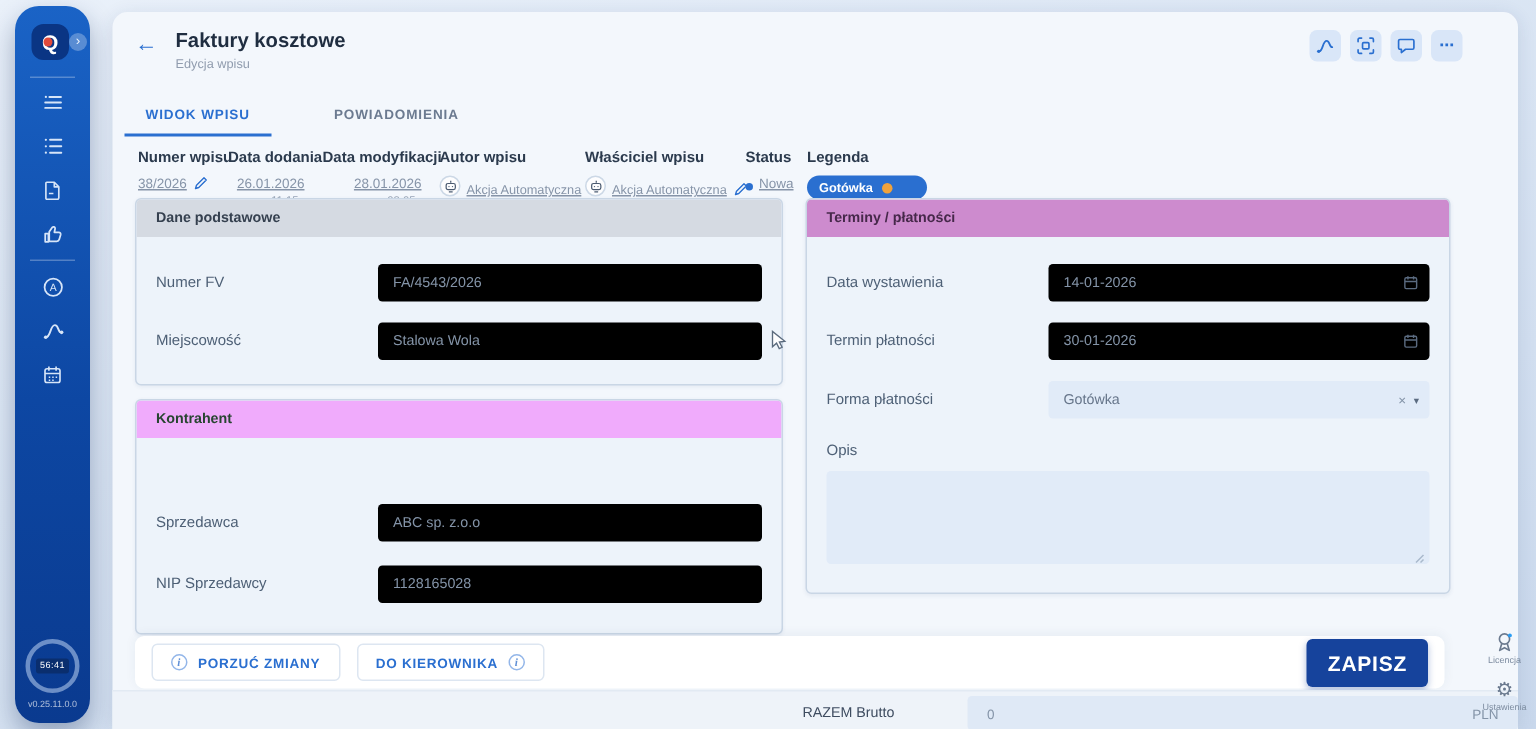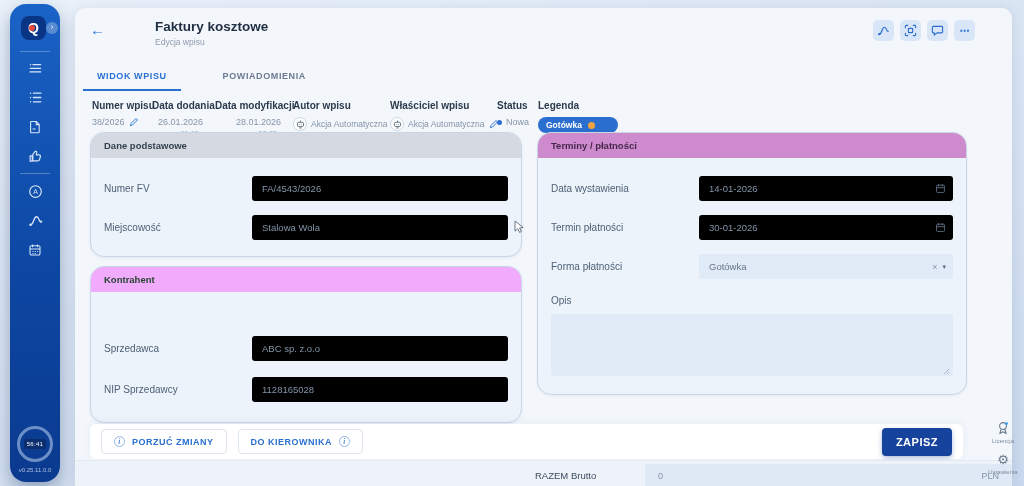--- a/index.html
+++ b/index.html
@@ -26,48 +26,48 @@
   .sb-btn { width:36px; height:29px; display:flex; align-items:center; justify-content:center; }
   .timer { margin-top:auto; width:36px; height:36px; border-radius:50%; border:3px solid rgba(190,212,242,.55);
     display:flex; align-items:center; justify-content:center; margin-bottom:5px; }
   .timer-inner { background:#0a2e6e; color:#fff; font-size:6px; padding:2px 3px; border-radius:2px; letter-spacing:.3px; }
   .version { font-size:6px; color:rgba(255,255,255,.65); margin-bottom:9px; }
 
   
   .card { position:absolute; left:75px; top:8px; width:937px; height:478px;
     background:#f3f7fc; border-radius:10px 10px 0 0; box-shadow:0 2px 12px rgba(30,60,110,.12); }
   .back { position:absolute; left:15px; top:13px; font-size:15px; color:#2a6fd0; cursor:default; }
-  .titles { position:absolute; left:42px; top:11px;margin-left:38px; }
+  .titles { position:absolute; left:42px; top:11px; }
   .page-title { font-size:13.5px; font-weight:bold; color:#1f2d40; }
   .page-subtitle { font-size:8.5px; color:#909cae; margin-top:3px; }
   .top-actions { position:absolute; right:37px; top:12px; display:flex; gap:6px; }
   .action-btn { width:21px; height:21px; border-radius:5px; background:#d9e6f8; display:flex; align-items:center; justify-content:center; color:#2a6fd0; font-size:10px; font-weight:bold; }
 
   .tabs { position:absolute; left:8px; top:54px; display:flex;gap:28px; }
   .tab { padding:9px 14px 8px; font-size:9px; font-weight:bold; letter-spacing:.6px; color:#6b7a90; border-bottom:2px solid transparent; }
   .tab.active { color:#2a6fd0; border-bottom-color:#2a6fd0; }
 
   
   .meta { position:absolute; left:17px; top:92px; display:flex; align-items:flex-start; }
   .mcol { display:flex; flex-direction:column; white-space:nowrap; }
   .mc0{width:60px}.mc1{width:63px}.mc2{width:78px}.mc3{width:97px}.mc4{width:107px}.mc5{width:41px}.mc6{width:80px}
   .mlabel { font-size:10px; font-weight:bold; color:#2b3a4d; margin-bottom:6px; }
-  .mval { font-size:9px; color:#8694a8; display:flex; align-items:center; gap:4px; }
+  .mval { font-size:9px; color:#8694a8; display:flex; align-items:flex-end; gap:4px;text-decoration:underline; }
   .mdate { text-align:right; padding-right:12px; display:block; }
   .mtime { font-size:7.5px; color:#9aa7b8; text-align:right; padding-right:16px; margin-top:2px; display:block; }
   .avatar { width:14px; height:14px; border-radius:50%; background:#fdfdfe; border:1px solid #ccd8e6; display:inline-flex; align-items:center; justify-content:center; flex:none; }
   .mval.small { font-size:8.5px; }
   .status-dot { width:5px; height:5px; border-radius:50%; background:#2a6fd0; display:inline-block; }
   .badge { background:#2a6fd0; border-radius:10px; color:#fff; font-size:8.5px; font-weight:bold; padding:3px 8px; display:inline-flex; align-items:center; gap:6px; }
   .badge-dot { width:7px; height:7px; border-radius:50%; background:#f0a23c; }
 
   
   .col-left { position:absolute; left:15px; top:124px; width:432px; }
   .col-right { position:absolute; left:462px; top:124px; width:430px; }
-  .sec { border:1px solid #c9d6e5; border-radius:14px; background:#edf3fa; box-shadow:0 1px 3px rgba(30,60,110,.07); overflow:hidden; }
+  .sec { border:1px solid #c9d6e5; border-radius:4px; background:#edf3fa; box-shadow:0 1px 3px rgba(30,60,110,.07); overflow:hidden; }
   .sec-h { font-size:9.5px; font-weight:bold; padding:7px 13px; }
   .sec-h.gray { background:#d5dae2; color:#35404f; }
   .sec-h.green { background:#f0abfc; color:#274531; }
   .sec-h.purple { background:#cd8bce; color:#46284a; }
   .sec-body { padding:4px 13px 16px; }
   .frow { display:flex; align-items:center; margin-top:14px; }
   .flabel { width:148px; font-size:10px; color:#4e6076; flex:none; }
   .input-wrap { flex:1; position:relative; }
   .tinput { width:100%; height:25px; background:#000000; border:none; border-radius:3px;
     font-size:9.5px; color:#8494a8; padding:0 10px; font-family:inherit; outline:none; }
@@ -87,21 +87,21 @@
     padding:6px 12px; border-radius:4px; display:inline-flex; gap:6px; align-items:center; box-shadow:0 2px 5px rgba(31,111,208,.35); }
   .add-plus { font-size:10px; font-weight:bold; }
 
   
   .footer-bar { position:absolute; left:15px; width:873px; top:416px; height:35px; background:#ffffff;
     border-radius:6px; box-shadow:0 -1px 8px rgba(30,60,110,.06); display:flex; align-items:center; padding:0 11px; }
   .obtn { border:1px solid #dde6f1; border-radius:4px; background:#fff; color:#2a6fd0; font-size:9px; font-weight:bold;
     letter-spacing:.5px; padding:6px 12px; display:inline-flex; align-items:center; gap:7px; margin-right:11px; }
   .info-ic { width:11px; height:11px; border-radius:50%; border:1px solid #93b6e9; color:#5f8fd6; font-size:7.5px;
     display:inline-flex; align-items:center; justify-content:center; font-family:"Liberation Serif",serif; font-style:italic; }
-  .save-btn { margin-left:auto; background:#16439c; color:#fff; font-size:11px; font-weight:bold; letter-spacing:.5px;
+  .save-btn { margin-left:auto; background:#16439c; color:#fff; font-size:14px; font-weight:bold; letter-spacing:.5px;
     padding:8px 14px; border-radius:4px; box-shadow:0 2px 5px rgba(22,67,156,.35); }
 
   
   .razem { position:absolute; left:0; right:0; top:452px; height:26px; background:#eef3f9; border-top:1px solid #e2eaf3; }
   .razem-label { position:absolute; left:460px; top:9px; font-size:9.5px; color:#3e4c60; }
   .razem-input { position:absolute; left:570px; right:0; top:3px; height:23px; background:#dfe9f6; border-radius:3px;
     font-size:9px; color:#8494a8; display:flex; align-items:center; justify-content:space-between; padding:0 13px; }
 
   
   .right-rail { position:absolute; left:984px; top:421px; width:38px; display:flex; flex-direction:column; align-items:center; gap:9px; }

